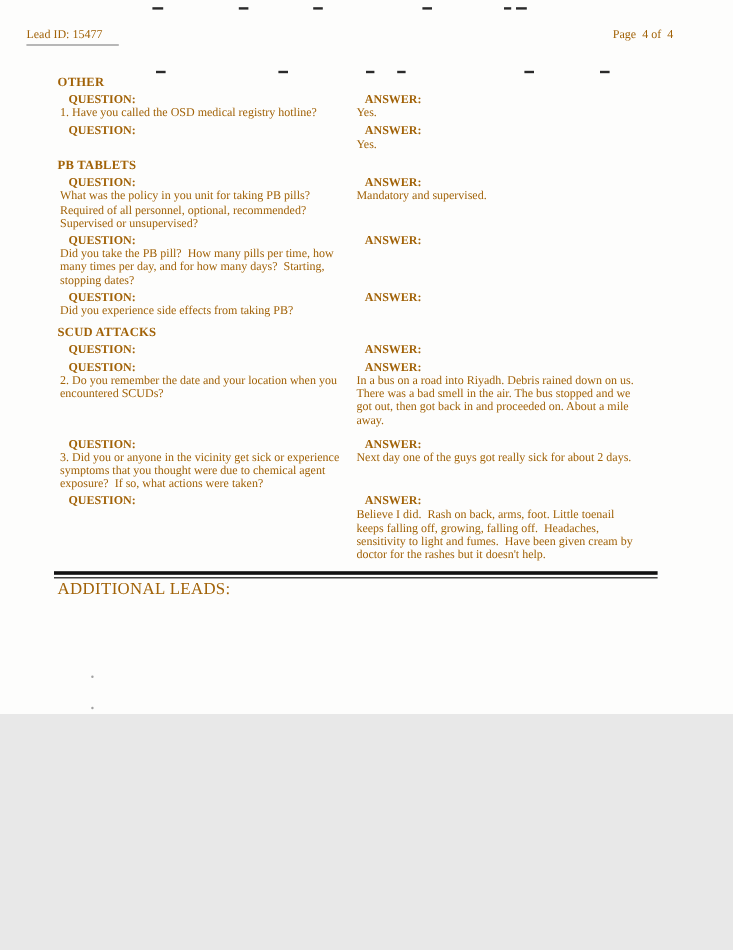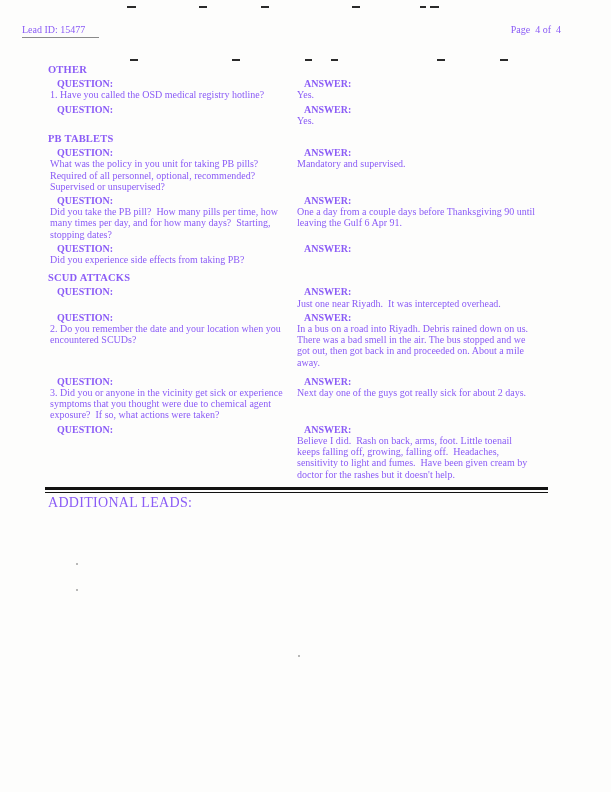--- a/index.html
+++ b/index.html
@@ -1,22 +1,22 @@
 <!DOCTYPE html>
 <html><head>
 <meta charset="utf-8">
 <style>
   html, body { margin: 0; padding: 0; background: #e8e8e8; }
   .page {
     position: relative;
     width: 611px;
-    height: 792px;
+    height: 595px;
     background: #fdfdfc;
     font-family: "Liberation Serif", serif;
-    color: #8b5cf6;
+    color: #a16207;
     overflow: hidden;
     margin: 0 auto;
   }
   .header {
     position: absolute;
     top: 24px;
     left: 22px;
     right: 50px;
     display: flex;
     justify-content: space-between;
@@ -158,22 +158,20 @@
 
       <div class="qa">
         <div class="q-col">
           <div class="qa-label">QUESTION:</div>
           <div class="q-text">Did you take the PB pill?  How many pills per time, how
 many times per day, and for how many days?  Starting,
 stopping dates?</div>
         </div>
         <div class="a-col">
           <div class="qa-label">ANSWER:</div>
-          <div class="a-text">One a day from a couple days before Thanksgiving 90 until
-leaving the Gulf 6 Apr 91.</div>
         </div>
       </div>
 
       <div class="qa">
         <div class="q-col">
           <div class="qa-label">QUESTION:</div>
           <div class="q-text">Did you experience side effects from taking PB?</div>
         </div>
         <div class="a-col">
           <div class="qa-label">ANSWER:</div>
@@ -184,21 +182,20 @@
 
     <div class="section">
       <div class="section-title">SCUD ATTACKS</div>
 
       <div class="qa">
         <div class="q-col">
           <div class="qa-label">QUESTION:</div>
         </div>
         <div class="a-col">
           <div class="qa-label">ANSWER:</div>
-          <div class="a-text">Just one near Riyadh.  It was intercepted overhead.</div>
         </div>
       </div>
 
       <div class="qa">
         <div class="q-col">
           <div class="qa-label">QUESTION:</div>
           <div class="q-text">2. Do you remember the date and your location when you
 encountered SCUDs?</div>
         </div>
         <div class="a-col">

